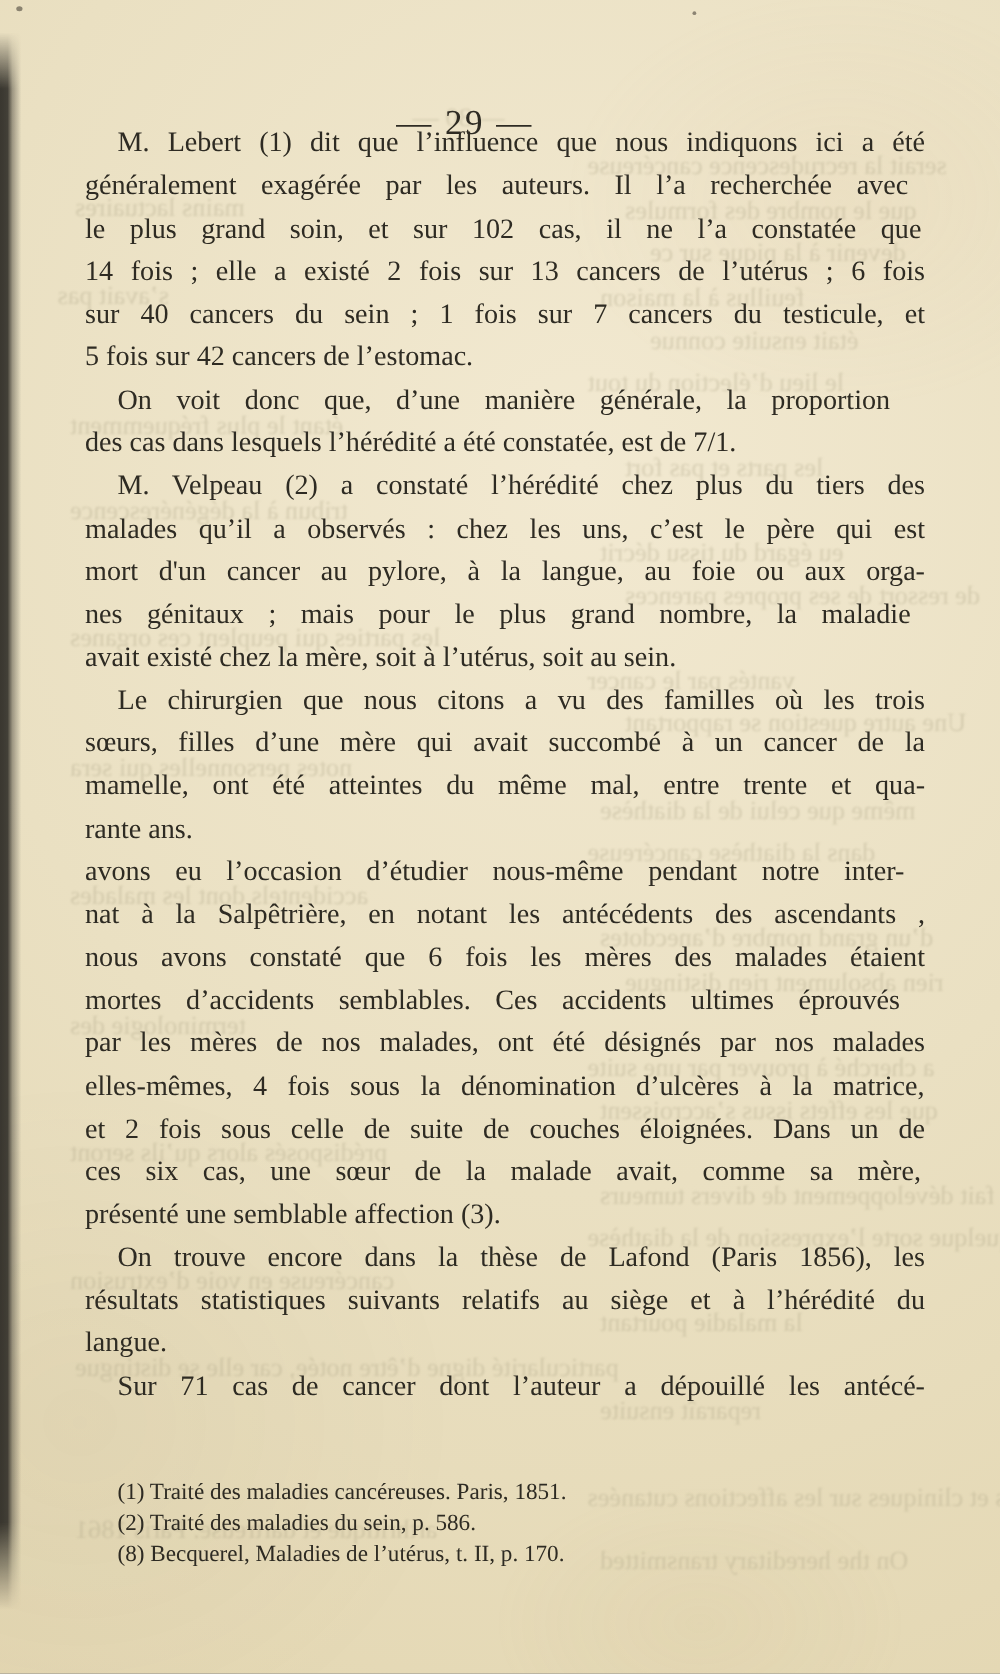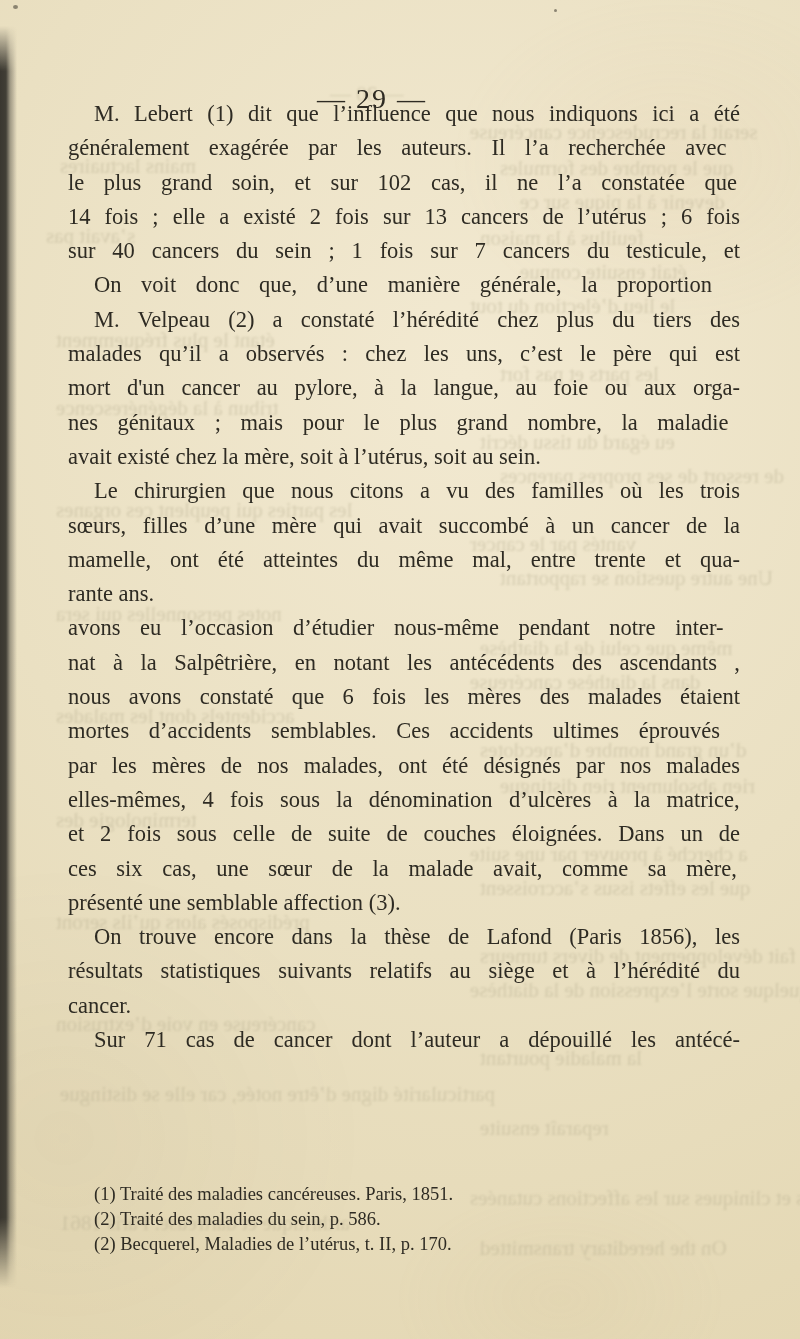--- a/index.html
+++ b/index.html
@@ -92,42 +92,44 @@
       <div class="bleed" style="top: 1238px; left: 480px;">On the hereditary transmitted</div>
     </div>
 
   <div class="folio">— 29 —</div>
   <div class="body-text" id="body-lines">
       <div class="ln ind" style="word-spacing: 8.85511px;"><span><span>M. Lebert (1) dit que l’influence que nous indiquons ici a été</span></span></div>
       <div class="ln" style="word-spacing: 14px;"><span><span>généralement exagérée par les auteurs. Il l’a recherchée avec</span></span></div>
       <div class="ln" style="word-spacing: 14px;"><span><span>le plus grand soin, et sur 102 cas, il ne l’a constatée que</span></span></div>
       <div class="ln" style="word-spacing: 8.43437px;"><span><span>14 fois ; elle a existé 2 fois sur 13 cancers de l’utérus ; 6 fois</span></span></div>
       <div class="ln" style="word-spacing: 11.2236px;"><span><span>sur 40 cancers du sein ; 1 fois sur 7 cancers du testicule, et</span></span></div>
+      <div class="ln end"><span><span>5 fois sur 42 cancers de l’estomac.</span></span></div>
       <div class="ln ind" style="word-spacing: 14px;"><span><span>On voit donc que, d’une manière générale, la proportion</span></span></div>
+      <div class="ln end"><span><span>des cas dans lesquels l’hérédité a été constatée, est de 7/1.</span></span></div>
       <div class="ln ind" style="word-spacing: 12.5969px;"><span><span>M. Velpeau (2) a constaté l’hérédité chez plus du tiers des</span></span></div>
       <div class="ln" style="word-spacing: 11.5885px;"><span><span>malades qu’il a observés : chez les uns, c’est le père qui est</span></span></div>
       <div class="ln" style="word-spacing: 10.9219px;"><span><span>mort d'un cancer au pylore, à la langue, au foie ou aux orga-</span></span></div>
       <div class="ln" style="word-spacing: 14px;"><span><span>nes génitaux ; mais pour le plus grand nombre, la maladie</span></span></div>
       <div class="ln end"><span><span>avait existé chez la mère, soit à l’utérus, soit au sein.</span></span></div>
       <div class="ln ind" style="word-spacing: 10.6491px;"><span><span>Le chirurgien que nous citons a vu des familles où les trois</span></span></div>
       <div class="ln" style="word-spacing: 10.8821px;"><span><span>sœurs, filles d’une mère qui avait succombé à un cancer de la</span></span></div>
       <div class="ln" style="word-spacing: 13.3469px;"><span><span>mamelle, ont été atteintes du même mal, entre trente et qua-</span></span></div>
       <div class="ln end"><span><span>rante ans.</span></span></div>
       <div class="ln" style="word-spacing: 14px;"><span><span>avons eu l’occasion d’étudier nous-même pendant notre inter-</span></span></div>
       <div class="ln" style="word-spacing: 11.8469px;"><span><span>nat à la Salpêtrière, en notant les antécédents des ascendants ,</span></span></div>
       <div class="ln" style="word-spacing: 12.7141px;"><span><span>nous avons constaté que 6 fois les mères des malades étaient</span></span></div>
       <div class="ln" style="word-spacing: 14px;"><span><span>mortes d’accidents semblables. Ces accidents ultimes éprouvés</span></span></div>
       <div class="ln" style="word-spacing: 9.51562px;"><span><span>par les mères de nos malades, ont été désignés par nos malades</span></span></div>
       <div class="ln" style="word-spacing: 10.6788px;"><span><span>elles-mêmes, 4 fois sous la dénomination d’</span><span class="it">ulcères</span><span> à la matrice,</span></span></div>
       <div class="ln" style="word-spacing: 10.2305px;"><span><span>et 2 fois sous celle de </span><span class="it">suite de couches éloignées</span><span>. Dans un de</span></span></div>
       <div class="ln" style="word-spacing: 14px;"><span><span>ces six cas, une sœur de la malade avait, comme sa mère,</span></span></div>
       <div class="ln end"><span><span>présenté une semblable affection (3).</span></span></div>
       <div class="ln ind" style="word-spacing: 11.9281px;"><span><span>On trouve encore dans la thèse de Lafond (Paris 1856), les</span></span></div>
       <div class="ln" style="word-spacing: 11.9757px;"><span><span>résultats statistiques suivants relatifs au siège et à l’hérédité du</span></span></div>
-      <div class="ln end"><span><span>cancer.</span></span></div>
+      <div class="ln end"><span><span>langue.</span></span></div>
       <div class="ln ind" style="word-spacing: 13.3719px;"><span><span>Sur 71 cas de cancer dont l’auteur a dépouillé les antécé-</span></span></div>
     </div>
   <div class="footnotes" id="footnote-lines">
       <div class="ln ind end"><span><span>(1) </span><span class="it">Traité des maladies cancéreuses.</span><span> Paris, 1851.</span></span></div>
       <div class="ln ind end"><span><span>(2) </span><span class="it">Traité des maladies du sein</span><span>, p. 586.</span></span></div>
-      <div class="ln ind end"><span><span>(2) Becquerel, </span><span class="it">Maladies de l’utérus</span><span>, t. II, p. 170.</span></span></div>
+      <div class="ln ind end"><span><span>(8) Becquerel, </span><span class="it">Maladies de l’utérus</span><span>, t. II, p. 170.</span></span></div>
     </div>
 </div>
 
 </body></html>

